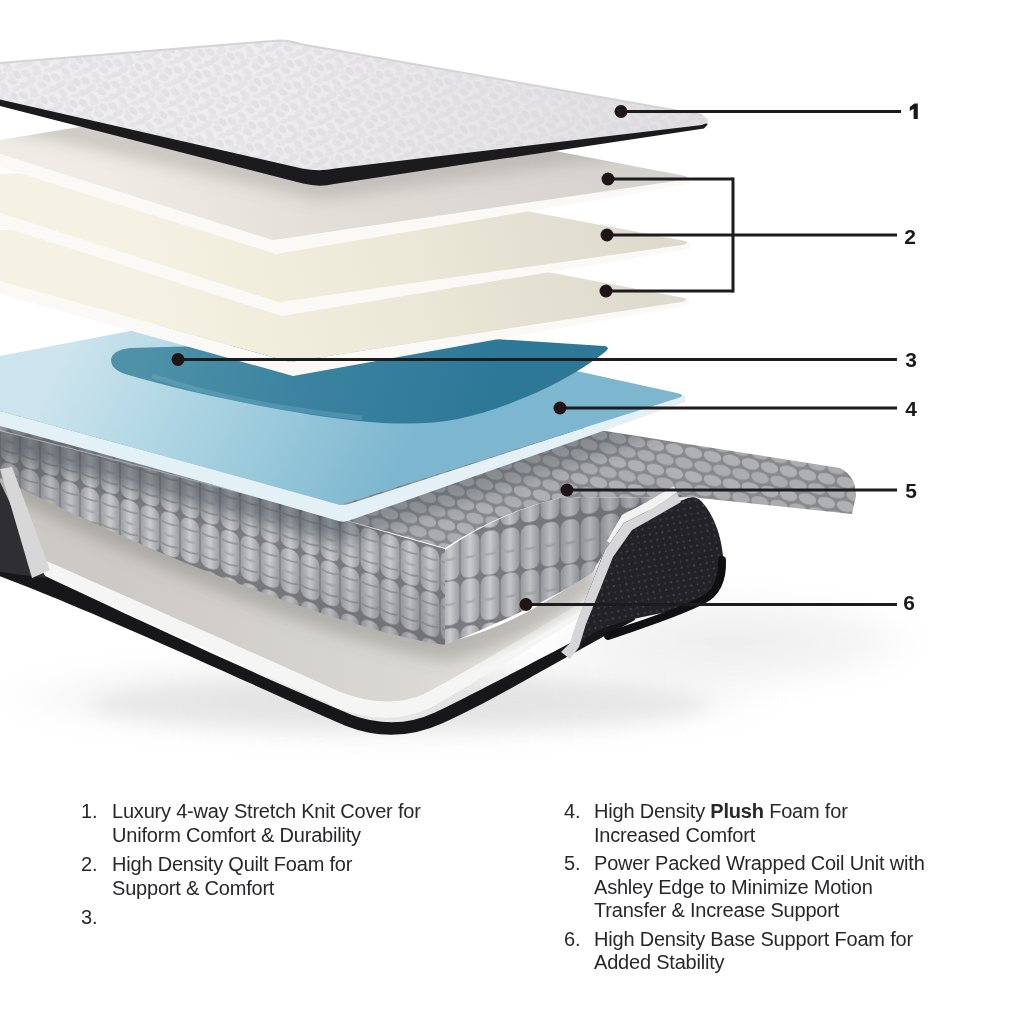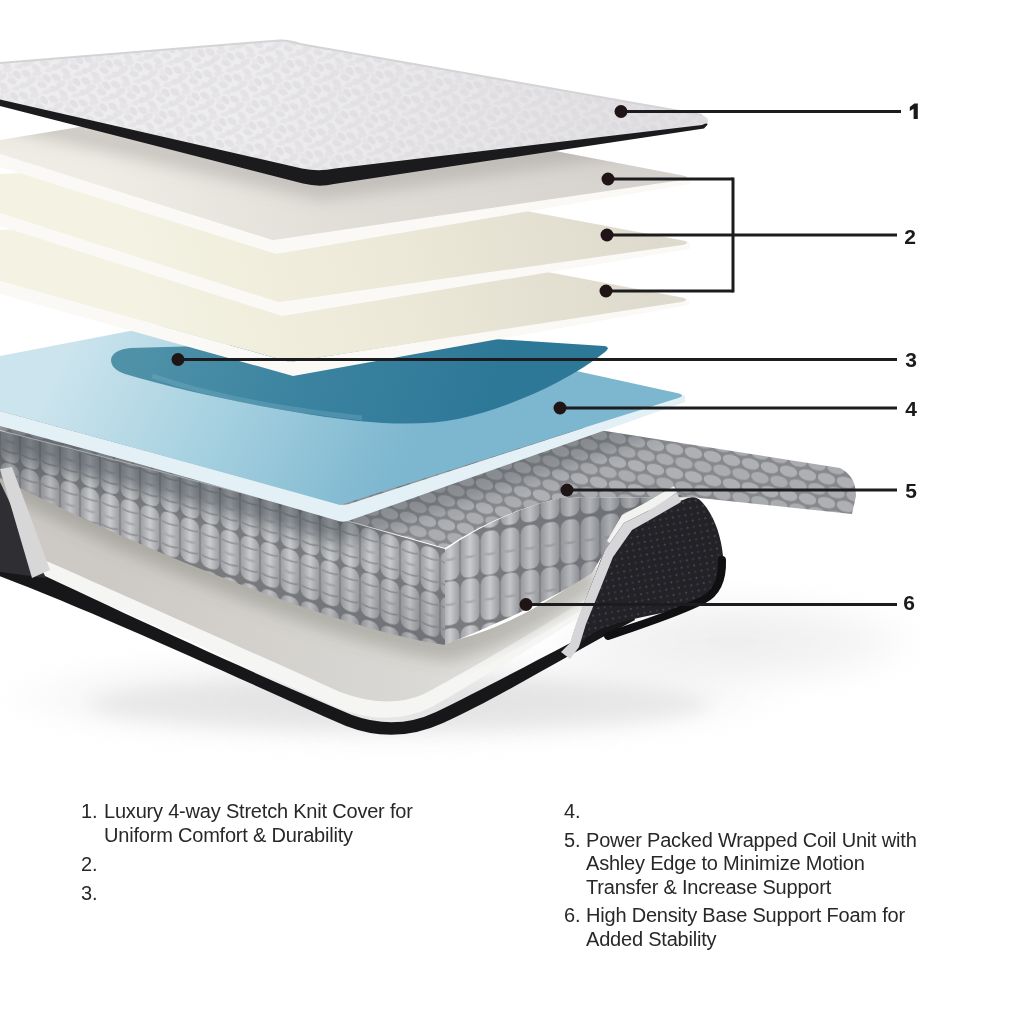--- a/index.html
+++ b/index.html
@@ -1,21 +1,21 @@
 <!DOCTYPE html>
 <html><head>
 <meta charset="utf-8">
 <style>
   html,body{margin:0;padding:0;background:#fff;}
   #stage{position:relative;width:1024px;height:1024px;overflow:hidden;font-family:"Liberation Sans",sans-serif;}
   svg{position:absolute;left:0;top:0;}
   .col{position:absolute;color:#29272a;font-size:20px;line-height:24px;letter-spacing:-0.2px;}
   .item{display:flex;margin-bottom:5px;}
   .num{flex:0 0 23px;}
-  .txt{white-space:nowrap;}
+  .txt{white-space:nowrap;margin-left:8px;}
 </style>
 </head>
 <body>
 <div id="stage">
 <svg width="1024" height="1024" viewBox="0 0 1024 1024">
 <defs>
 
   <pattern id="coverPat" width="30" height="22" patternUnits="userSpaceOnUse" patternTransform="rotate(7)">
     <rect width="30" height="22" fill="#ededef"></rect>
     <ellipse cx="5" cy="4" rx="5.2" ry="3.2" fill="#e3e1e4" transform="rotate(25 5 4)"></ellipse>
@@ -248,28 +248,30 @@
 </g>
 </svg>
 
 <div class="col" style="left:81px;top:799px;">
   <div class="item">
         <span class="num">1.</span>
         <div class="txt">Luxury 4-way Stretch Knit Cover for<br>Uniform Comfort &amp; Durability</div>
       </div>
   <div class="item">
         <span class="num">2.</span>
+        <div class="txt">High Density Quilt Foam for<br>Support &amp; Comfort</div>
       </div>
   <div class="item">
         <span class="num">3.</span>
       </div>
 </div>
 <div class="col" style="left:564px;top:800px;line-height:23.5px;">
   <div class="item">
         <span class="num" style="flex-basis:22px;">4.</span>
+        <div class="txt">High Density <b>Plush</b> Foam for<br>Increased Comfort</div>
       </div>
   <div class="item">
         <span class="num" style="flex-basis:22px;">5.</span>
         <div class="txt">Power Packed Wrapped Coil Unit with<br>Ashley Edge to Minimize Motion<br>Transfer &amp; Increase Support</div>
       </div>
   <div class="item">
         <span class="num" style="flex-basis:22px;">6.</span>
         <div class="txt">High Density Base Support Foam for<br>Added Stability</div>
       </div>
 </div>

